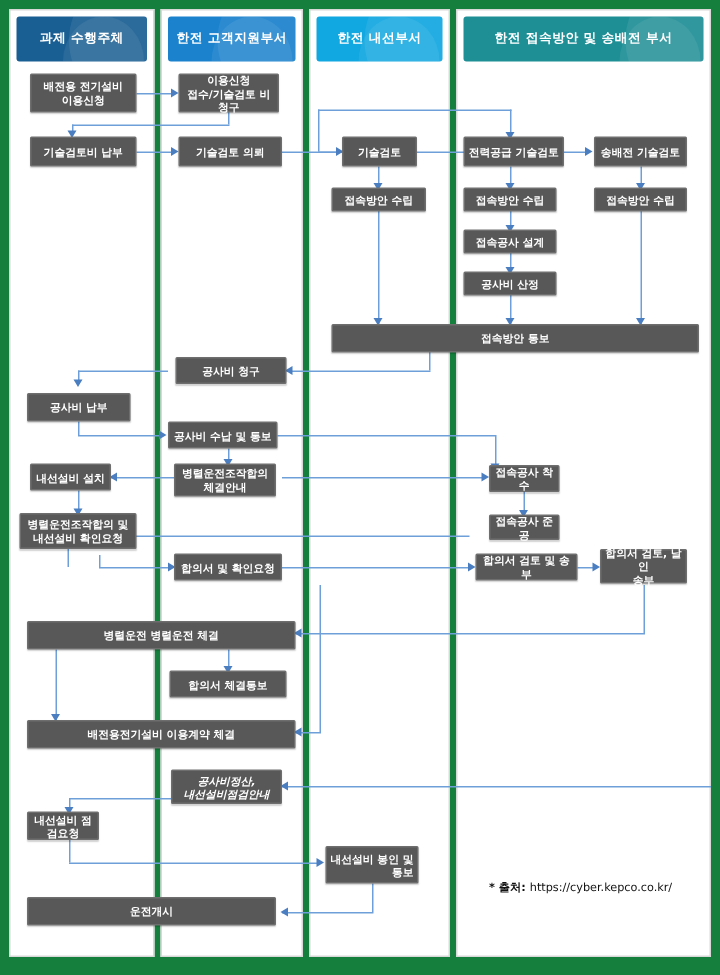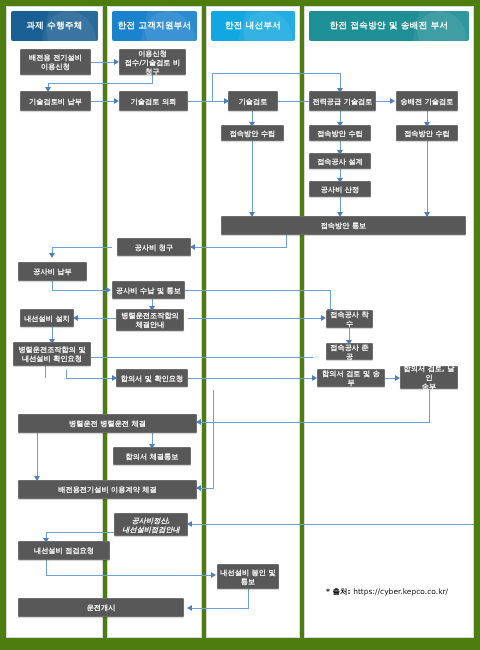--- a/index.html
+++ b/index.html
@@ -2,21 +2,21 @@
 <html><head>
 <meta charset="utf-8">
 <style>
   html,body{margin:0;padding:0;}
   body{
     width:480px;height:650px;
     background:#f0f0f0;
     font-family:"DejaVu Sans","Liberation Sans",sans-serif;
     overflow:hidden;
   }
-  #root{position:relative;width:480px;height:650px;background:#4d7c0f;}
+  #root{position:relative;width:480px;height:650px;background:#15803d;}
 
   
   .lane{
     position:absolute;top:6px;
     background:#ffffff;
     border:1px solid #d8d8d8;
     box-sizing:border-box;
   }
   .lane-head{
     position:absolute;
@@ -302,24 +302,24 @@
   <div class="box" style="left:113px;top:447px;width:78px;height:18px;">
     <span style="white-space:pre-line;">합의서 체결통보</span>
   </div>
   <div class="box" style="left:18px;top:480px;width:179px;height:19px;">
     <span style="white-space:pre-line;">배전용전기설비 이용계약 체결</span>
   </div>
   <div class="box" style="left:114px;top:513px;width:74px;height:23px;">
     <span style="white-space:pre-line;font-style:italic;">공사비정산,
 내선설비점검안내</span>
   </div>
-  <div class="box" style="left:18px;top:541px;width:92px;height:19px;">
+  <div class="box" style="left:18px;top:541px;width:48px;height:19px;">
     <span style="white-space:pre-line;">내선설비 점검요청</span>
   </div>
-  <div class="box" style="left:217px;top:564px;width:62px;height:25px;">
+  <div class="box" style="left:217px;top:564px;width:62px;height:25px;text-align:right;">
     <span style="white-space:pre-line;">내선설비 봉인 및
 통보</span>
   </div>
   <div class="box" style="left:18px;top:598px;width:166px;height:19px;">
     <span style="white-space:pre-line;">운전개시</span>
   </div>
 
   <div class="source" style="left:326px;top:587px;">
     <span>* 출처</span><span>: </span><span class="url">https://cyber.kepco.co.kr/</span>
   </div>

